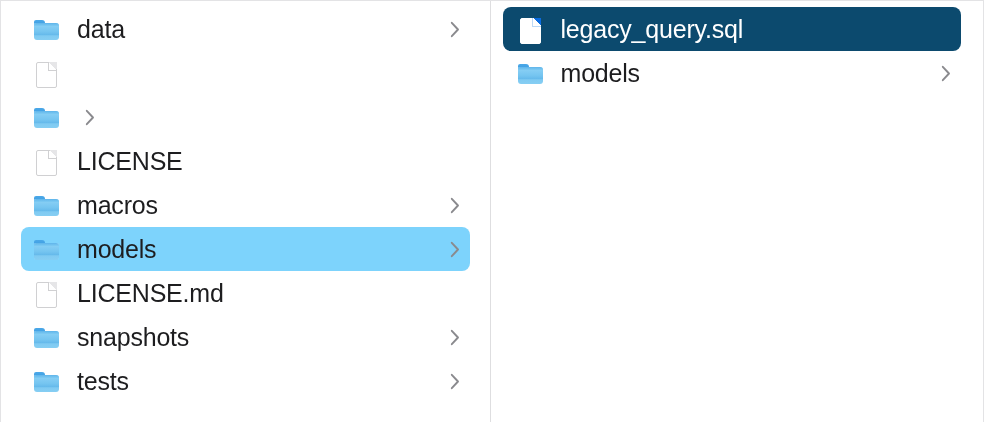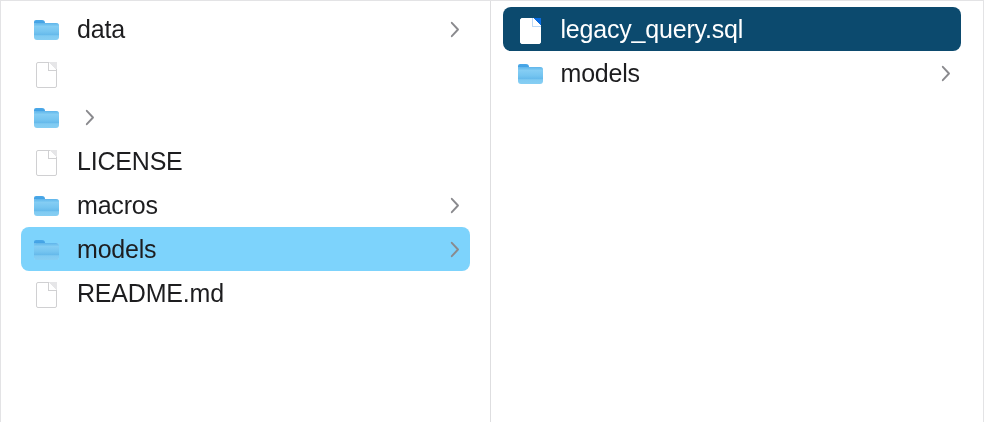--- a/index.html
+++ b/index.html
@@ -251,22 +251,52 @@
         <span class="chevron">
           <svg width="10" height="17" viewBox="0 0 10 17" fill="none">
             <polyline points="1.8,1.8 8.0,8.5 1.8,15.2" stroke="#8a8a8e" stroke-width="1.9" stroke-linecap="round" stroke-linejoin="round" fill="none"></polyline>
           </svg>
         </span>
       </div>
       <div class="row">
         <span class="icon-slot">
           <span class="doc"></span>
         </span>
-        <span class="label">README.md</span>
+        <span class="label">LICENSE.md</span>
         <span class="chevron hidden">
+          <svg width="10" height="17" viewBox="0 0 10 17" fill="none">
+            <polyline points="1.8,1.8 8.0,8.5 1.8,15.2" stroke="#8a8a8e" stroke-width="1.9" stroke-linecap="round" stroke-linejoin="round" fill="none"></polyline>
+          </svg>
+        </span>
+      </div>
+      <div class="row">
+        <span class="icon-slot">
+          <span class="folder">
+            <span class="tab"></span>
+            <span class="body"></span>
+            <span class="lip"></span>
+          </span>
+        </span>
+        <span class="label">snapshots</span>
+        <span class="chevron">
+          <svg width="10" height="17" viewBox="0 0 10 17" fill="none">
+            <polyline points="1.8,1.8 8.0,8.5 1.8,15.2" stroke="#8a8a8e" stroke-width="1.9" stroke-linecap="round" stroke-linejoin="round" fill="none"></polyline>
+          </svg>
+        </span>
+      </div>
+      <div class="row">
+        <span class="icon-slot">
+          <span class="folder">
+            <span class="tab"></span>
+            <span class="body"></span>
+            <span class="lip"></span>
+          </span>
+        </span>
+        <span class="label">tests</span>
+        <span class="chevron">
           <svg width="10" height="17" viewBox="0 0 10 17" fill="none">
             <polyline points="1.8,1.8 8.0,8.5 1.8,15.2" stroke="#8a8a8e" stroke-width="1.9" stroke-linecap="round" stroke-linejoin="round" fill="none"></polyline>
           </svg>
         </span>
       </div>
     </div>
   <div class="column" id="column-child">
       <div class="row selected-blue">
         <span class="icon-slot">
           <span class="doc"></span>

